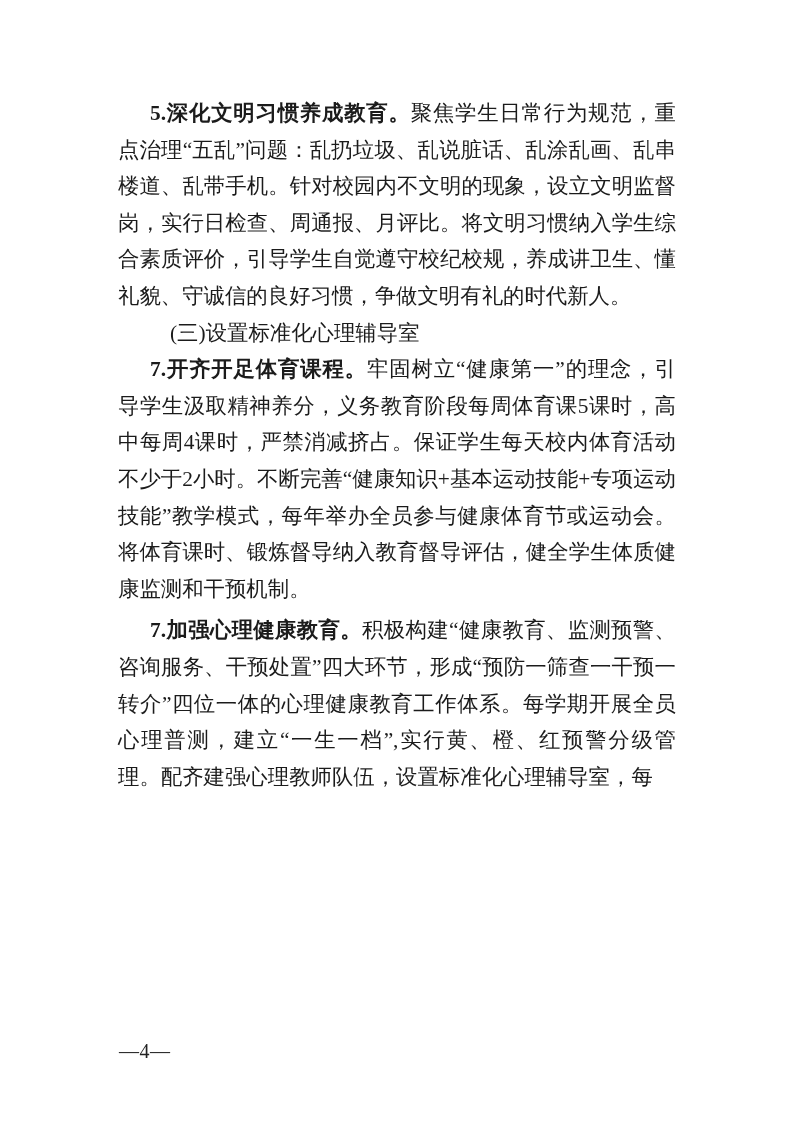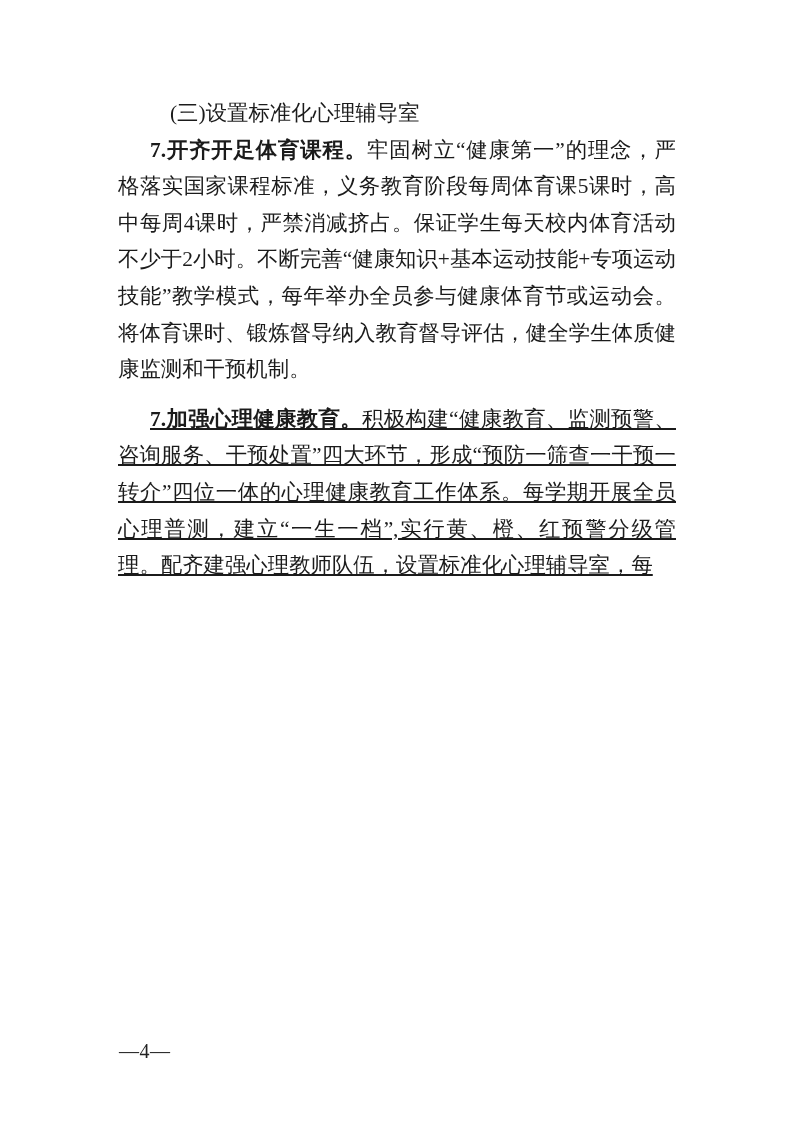--- a/index.html
+++ b/index.html
@@ -34,21 +34,21 @@
     margin: 0;
     padding: 0;
   }
   
   .para.no-indent { text-indent: 0; }
   
   .para.indent-num { text-indent: 32px; }
   
   .para.section-heading { text-indent: 52px; }
   
-  .para.gap-before { margin-top: 13px; text-decoration: underline; }
+  .para.gap-before { margin-top: 5px; }
   .num-heading {
     font-weight: 700;
   }
   .page-number {
     position: absolute;
     left: 119px;
     top: 1039px;
     font-size: 20px;
     line-height: 24px;
     color: #222222;
@@ -56,24 +56,25 @@
   }
 </style>
 </head>
 <body>
 
 <div class="page">
 
   <main class="text-block">
 
 
+    <p class="para indent-num"><span class="num-heading">5.深化文明习惯养成教育。</span><span>聚焦学生日常行为规范，重点治理“五乱”问题：乱扔垃圾、乱说脏话、乱涂乱画、乱串楼道、乱带手机。针对校园内不文明的现象，设立文明监督岗，实行日检查、周通报、月评比。将文明习惯纳入学生综合素质评价，引导学生自觉遵守校纪校规，养成讲卫生、懂礼貌、守诚信的良好习惯，争做文明有礼的时代新人。</span></p>
 
     <p class="para section-heading">(三)设置标准化心理辅导室</p>
 
-    <p class="para indent-num"><span class="num-heading">7.开齐开足体育课程。</span><span>牢固树立“健康第一”的理念，严格落实国家课程标准，义务教育阶段每周体育课5课时，高中每周4课时，严禁消减挤占。保证学生每天校内体育活动不少于2小时。不断完善“健康知识+基本运动技能+专项运动技能”教学模式，每年举办全员参与健康体育节或运动会。将体育课时、锻炼督导纳入教育督导评估，健全学生体质健康监测和干预机制。</span></p>
+    <p class="para indent-num"><span class="num-heading">7.开齐开足体育课程。</span><span>牢固树立“健康第一”的理念，引导学生汲取精神养分，义务教育阶段每周体育课5课时，高中每周4课时，严禁消减挤占。保证学生每天校内体育活动不少于2小时。不断完善“健康知识+基本运动技能+专项运动技能”教学模式，每年举办全员参与健康体育节或运动会。将体育课时、锻炼督导纳入教育督导评估，健全学生体质健康监测和干预机制。</span></p>
 
     <p class="para indent-num gap-before"><span class="num-heading">7.加强心理健康教育。</span><span>积极构建“健康教育、监测预警、咨询服务、干预处置”四大环节，形成“预防一筛查一干预一转介”四位一体的心理健康教育工作体系。每学期开展全员心理普测，建立“一生一档”,实行黄、橙、红预警分级管理。配齐建强心理教师队伍，设置标准化心理辅导室，每</span></p>
 
   </main>
 
   <footer class="page-number">—4—</footer>
 
 </div>
 
 </body></html>

